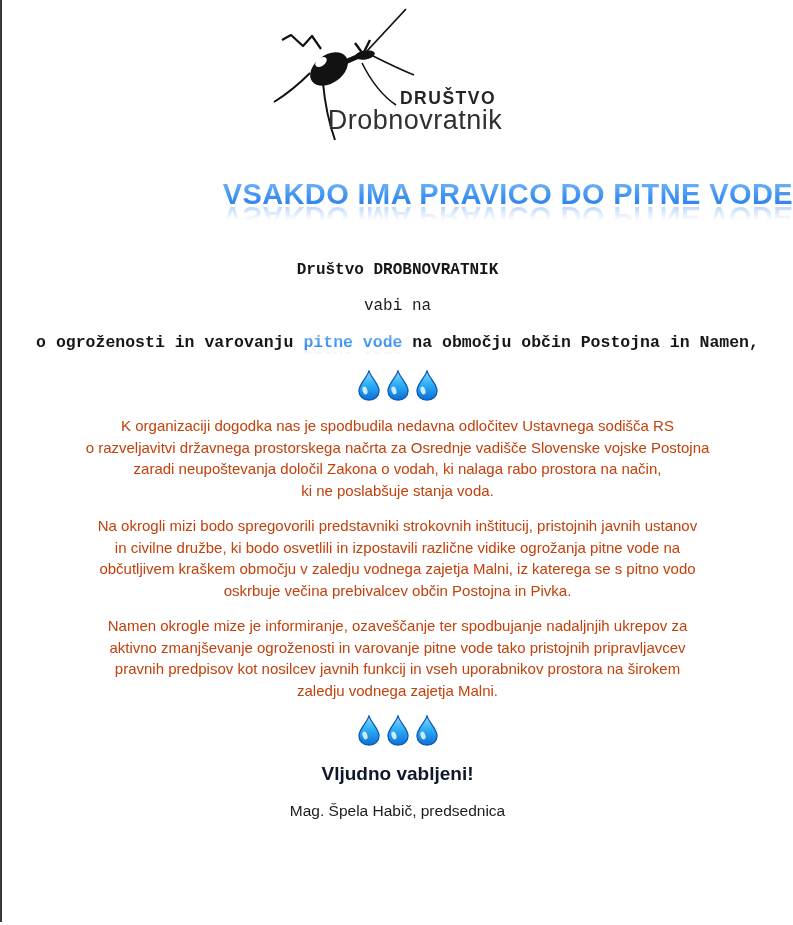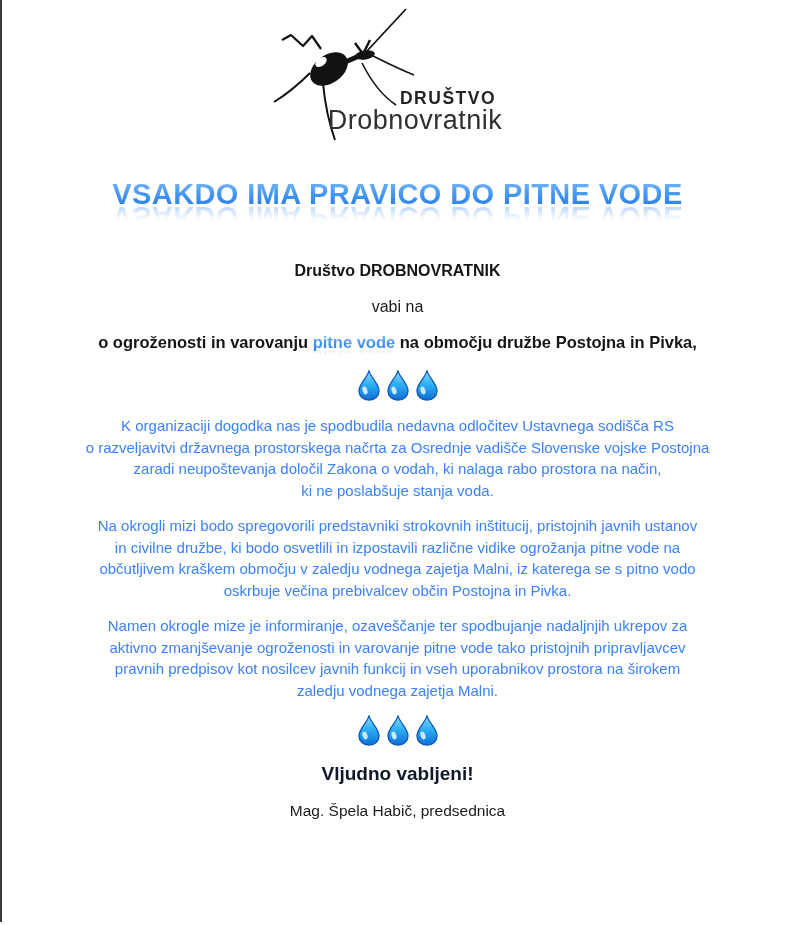--- a/index.html
+++ b/index.html
@@ -12,39 +12,39 @@
     overflow:hidden;
     text-align:center;
     color:#1c1c1c;
   }
   
   .logo-wrap{padding-top:5px;}
   .logo-svg{display:block;margin:0 auto;}
   .logo-orgtype{font-weight:bold;letter-spacing:1.5px;}
   .logo-orgname{letter-spacing:0.5px;}
   
-  .title-wrap{margin-top:34px;line-height:1.05;}
+  .title-wrap{margin-top:34px;line-height:1.05;text-align:right;}
   .title-text{
     display:block;
     font-size:29px;font-weight:700;letter-spacing:0.4px;
     color:#3d92f2;
     background:linear-gradient(180deg,#7cbbf8 0%,#3d92f2 58%,#2a7ce6 100%);
     -webkit-background-clip:text;background-clip:text;
     -webkit-text-fill-color:transparent;
   }
   .title-reflection{
     transform:scaleY(-1);
     margin-top:-7px;
     opacity:0.42;
     filter:blur(0.6px);
     -webkit-mask-image:linear-gradient(to bottom,transparent 38%,rgba(0,0,0,0.9) 96%);
     mask-image:linear-gradient(to bottom,transparent 38%,rgba(0,0,0,0.9) 96%);
   }
   
-  .intro{margin-top:28px;}
+  .intro{margin-top:28px;font-family:Liberation Mono, monospace;}
   .line{margin:0 0 17px;font-size:16px;line-height:1.2;}
   .line.bold{font-weight:700;color:#161616;}
   .topic-line{font-size:16.5px;}
   .inline-water{
     display:inline-block;
     font-weight:700;
     color:#3d92f2;
     background:linear-gradient(180deg,#7cbbf8 0%,#3d92f2 58%,#2a7ce6 100%);
     -webkit-background-clip:text;background-clip:text;
     -webkit-text-fill-color:transparent;
@@ -54,21 +54,21 @@
   .drops-row{display:flex;justify-content:center;gap:7px;margin-top:12px;}
   .drops-row.second{margin-top:9px;}
   .drop{display:block;}
   
   .paras{margin-top:14px;}
   .para{
     white-space:pre-line;
     font-size:15px;
     line-height:21.5px;
     margin:0 0 14px;
-    color:#3b82f6;
+    color:#c2410c;
   }
   
   .closing{font-size:19px;font-weight:700;margin:17px 0 0;color:#0f172a;}
   .signature{font-size:15.5px;margin:17px 0 0;}
 </style>
 </head>
 <body>
 
 <svg width="0" height="0" style="position:absolute" aria-hidden="true">
   <defs>
@@ -113,21 +113,21 @@
   </div>
 
   <div class="title-wrap">
     <span class="title-text">VSAKDO IMA PRAVICO DO PITNE VODE</span>
     <span class="title-text title-reflection" aria-hidden="true">VSAKDO IMA PRAVICO DO PITNE VODE</span>
   </div>
 
   <div class="intro">
     <p class="line bold">Društvo DROBNOVRATNIK</p>
     <p class="line">vabi na</p>
-    <p class="line bold topic-line"><span>o ogroženosti in varovanju </span><span class="inline-water">pitne vode</span><span> na območju družbe Postojna in Pivka,</span></p>
+    <p class="line bold topic-line"><span>o ogroženosti in varovanju </span><span class="inline-water">pitne vode</span><span> na območju občin Postojna in Namen,</span></p>
   </div>
 
   <div class="drops-row">
     <svg class="drop" viewBox="0 0 24 34" width="22" height="31">
         <use href="#dropShape"></use>
       </svg>
     <svg class="drop" viewBox="0 0 24 34" width="22" height="31">
         <use href="#dropShape"></use>
       </svg>
     <svg class="drop" viewBox="0 0 24 34" width="22" height="31">

